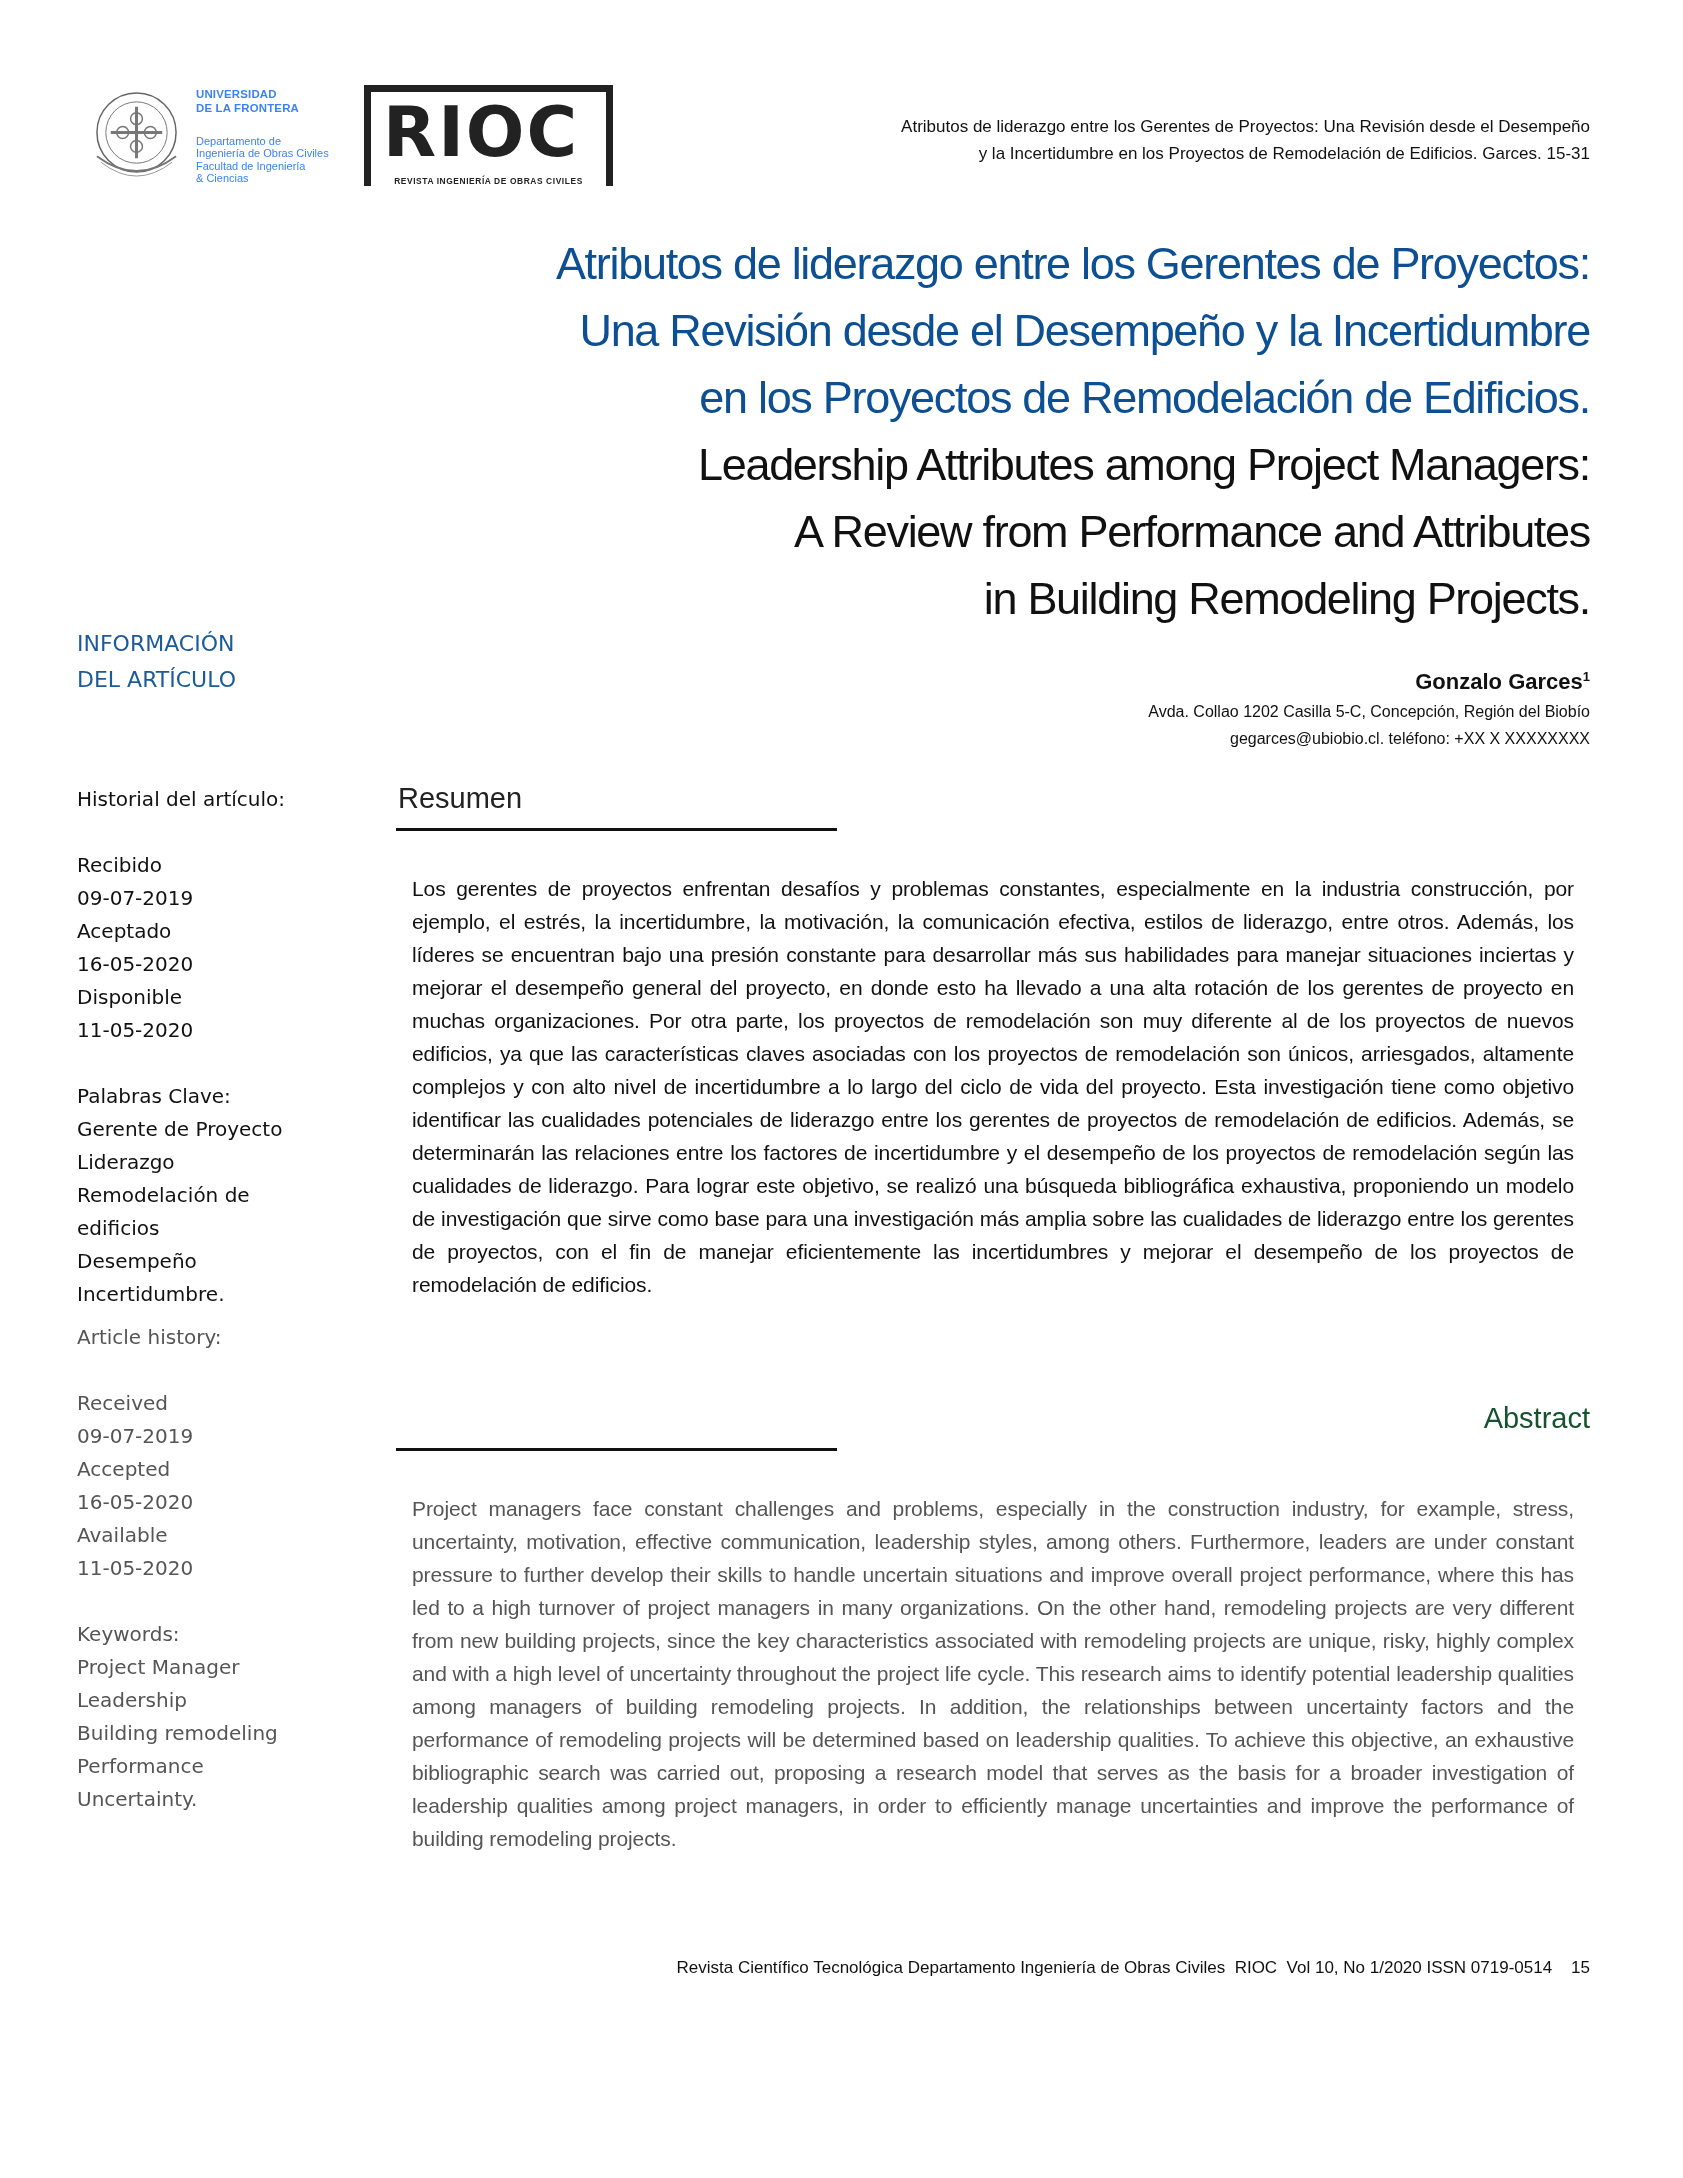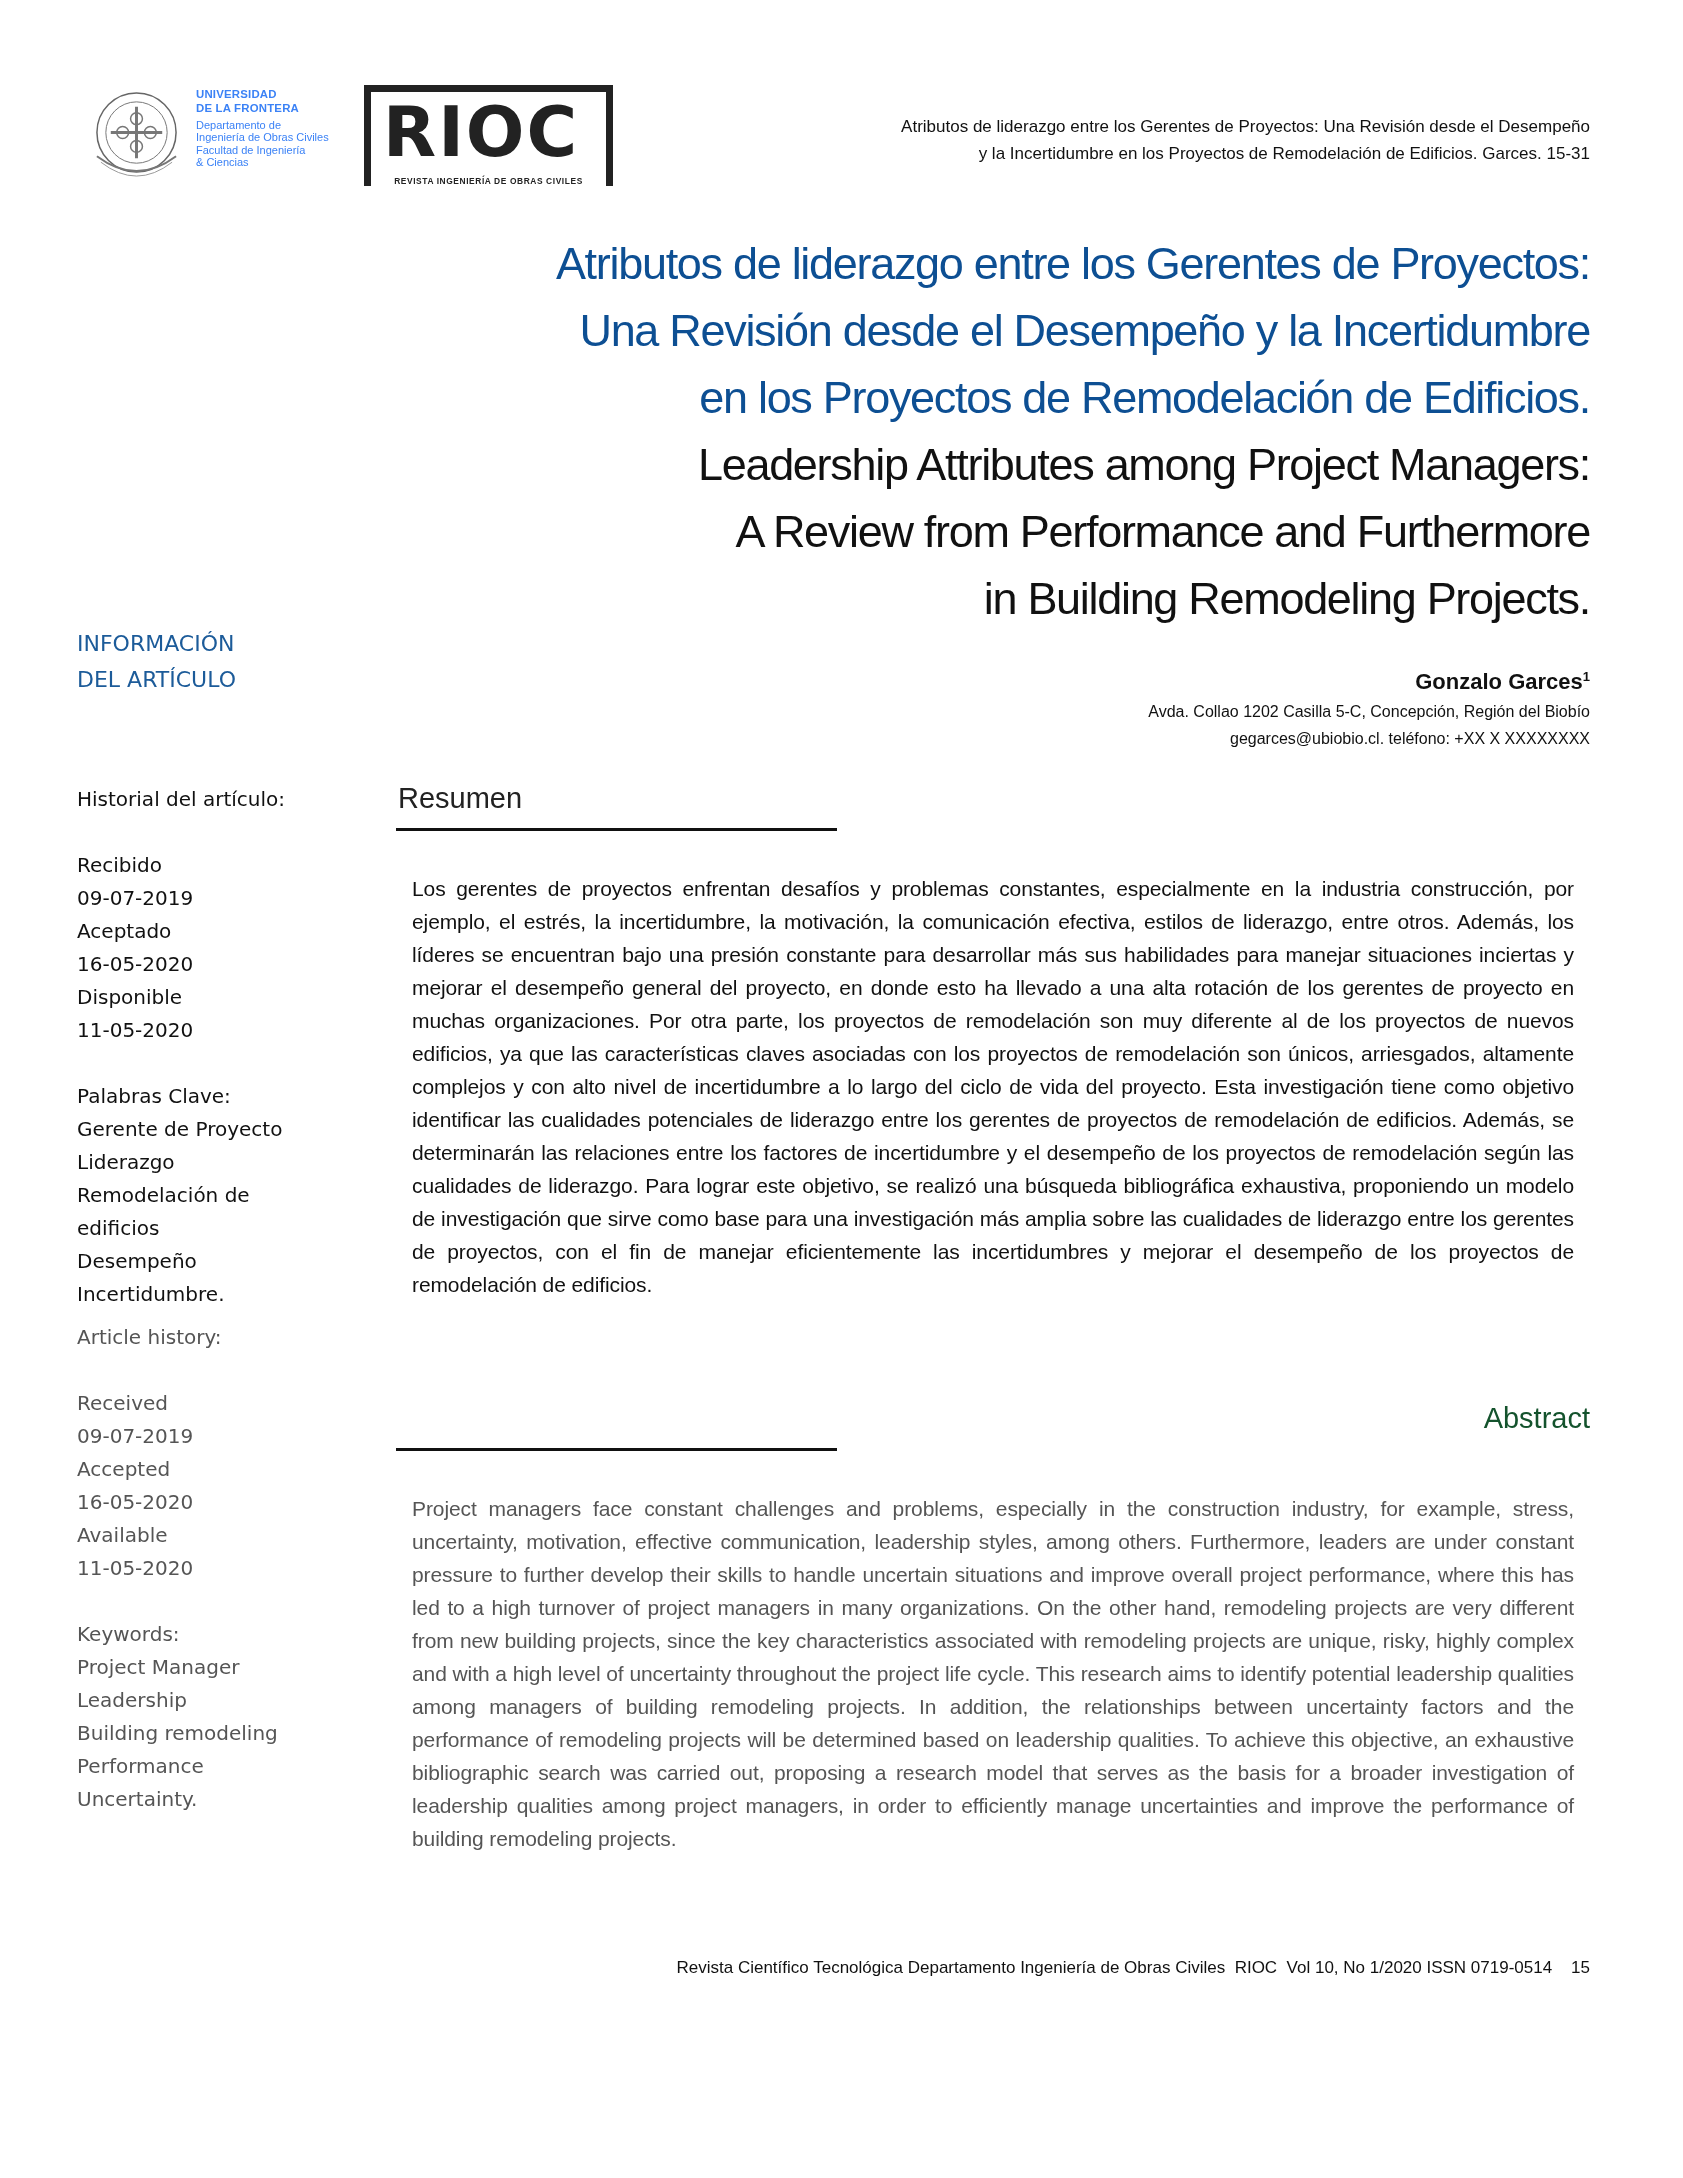--- a/index.html
+++ b/index.html
@@ -5,21 +5,21 @@
   html, body { margin: 0; padding: 0; background: #ffffff; }
   body { width: 1683px; height: 2178px; position: relative; overflow: hidden;
          font-family: "Liberation Sans", sans-serif; color: #111; }
   .abs { position: absolute; }
 
   
   #uni-logo { left: 91px; top: 87px; width: 267px; height: 99px; }
   #uni-seal { position: absolute; left: 0; top: 0; width: 91px; height: 97px; }
   #uni-text { position: absolute; left: 105px; top: 0; font-family: "Liberation Sans", sans-serif; color: #3b82f6; }
   #uni-text .uni-name { font-weight: bold; font-size: 11.4px; line-height: 14px; letter-spacing: 0.2px; }
-  #uni-text .uni-dept { font-size: 11px; line-height: 12.4px; margin-top: 4px; }
+  #uni-text .uni-dept { font-size: 11px; line-height: 12.4px; margin-top: 20px; }
   #rioc-logo { left: 364px; top: 85px; width: 249px; height: 99px; border: 7px solid #222; border-bottom: none; box-sizing: border-box; }
   #rioc-letters { position: absolute; left: 12px; top: 2px; font-family: "DejaVu Sans", sans-serif; font-weight: bold; font-size: 69px; letter-spacing: 2px; color: #222; line-height: 77px; }
   #rioc-sub { position: absolute; left: -7px; bottom: -2px; width: 249px; background: #fff; font-size: 8.4px; font-weight: bold; color: #222; letter-spacing: 0.6px; text-align: center; line-height: 10px; }
   #rioc-sub::before, #rioc-sub::after { content: ""; position: absolute; top: 0; width: 7px; height: 10px; background: #222; }
   #rioc-sub::before { left: 0; } #rioc-sub::after { right: 0; }
 
   
   #running-header { right: 93px; top: 113px; text-align: right; font-family: "Liberation Sans", sans-serif; font-size: 17px; line-height: 27px; color: #111; margin-left: 44px; }
 
   
@@ -86,21 +86,21 @@
 <div id="running-header" class="abs">
   <div>Atributos de liderazgo entre los Gerentes de Proyectos: Una Revisión desde el Desempeño</div>
   <div>y la Incertidumbre en los Proyectos de Remodelación de Edificios. Garces. 15-31</div>
 </div>
 
 <div id="titles" class="abs">
   <div class="title-es">Atributos de liderazgo entre los Gerentes de Proyectos:</div>
   <div class="title-es">Una Revisión desde el Desempeño y la Incertidumbre</div>
   <div class="title-es">en los Proyectos de Remodelación de Edificios.</div>
   <div class="title-en">Leadership Attributes among Project Managers:</div>
-  <div class="title-en">A Review from Performance and Furthermore</div>
+  <div class="title-en">A Review from Performance and Attributes</div>
   <div class="title-en">in Building Remodeling Projects.</div>
 </div>
 
 <div id="sidebar" class="abs">
   <div id="info-heading">
     <div>INFORMACIÓN</div>
     <div>DEL ARTÍCULO</div>
   </div>
   <div style="height:85px"></div>
   <div class="side-es">

